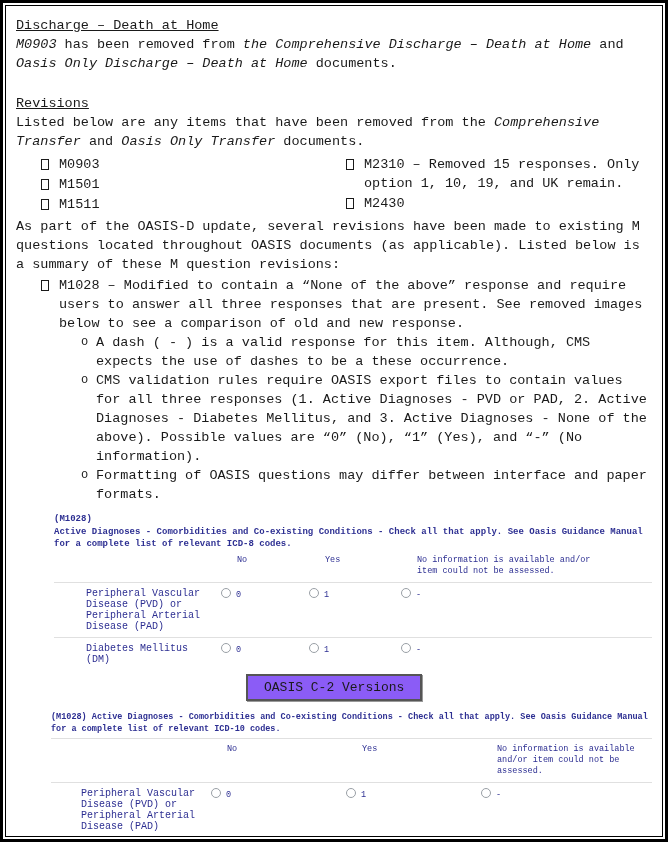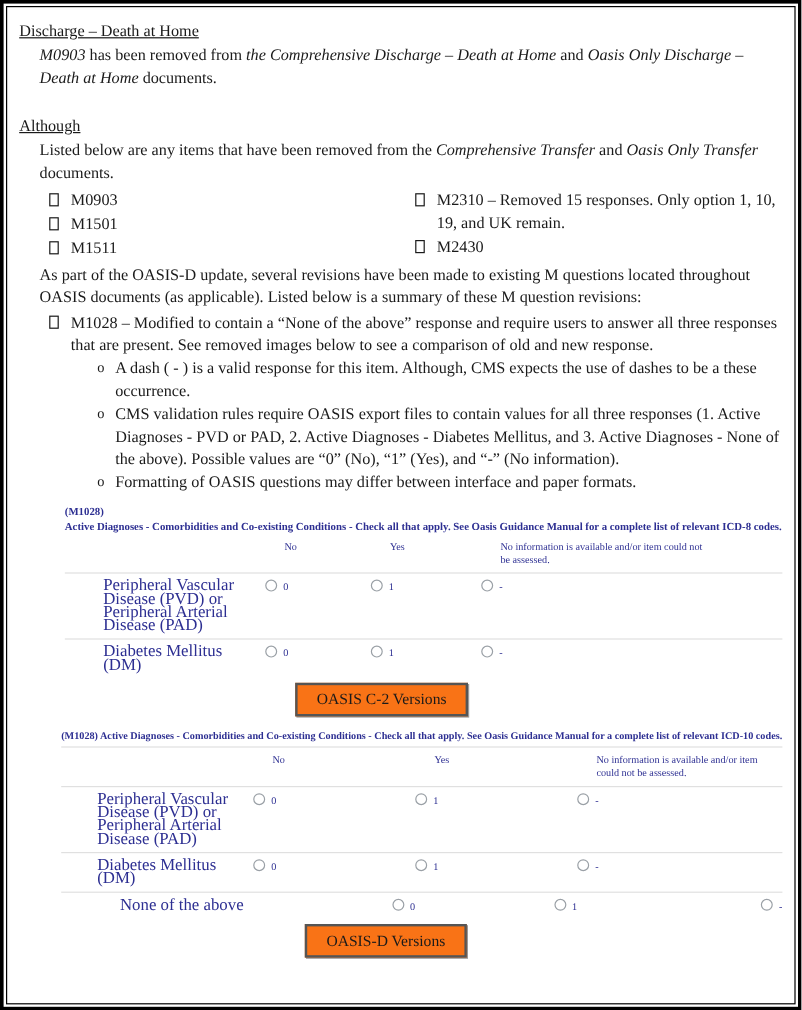--- a/index.html
+++ b/index.html
@@ -1,28 +1,28 @@
 <!DOCTYPE html>
 <html><head>
 <meta charset="utf-8">
 <style>
   html,body{margin:0;padding:0;background:#fff;}
   .page{
     width:668px;height:842px;box-sizing:border-box;
     border:3px solid #000;background:#fff;
-    font-family:Liberation Serif, serif;
+    font-family:Liberation Mono, monospace;
     color:#1a1a1a;position:relative;
   }
   .inner{
     box-sizing:border-box;margin:2px;border:1px solid #000;
     height:calc(100% - 4px);padding:6px 10px 6px 10px;overflow:hidden;
   }
   .h-underline{font-size:13.5px;font-weight:400;text-decoration:underline;margin:6px 0 0 0;}
   .h-bold{font-size:13.5px;font-weight:700;margin:22px 0 0 0;}
-  p.body{font-size:13.5px;line-height:19px;margin:2px 0 0 17px;}
+  p.body{font-size:13.5px;line-height:19px;margin:2px 0 0 0;}
   .it{font-style:italic;}
   .bullet-cols{display:flex;margin:3px 0 0 25px;}
   .bullet-col-left{width:305px;flex:none;}
   .bullet-col-right{flex:1;}
   .bullet-item{display:flex;align-items:flex-start;font-size:13.5px;line-height:19px;margin:1px 0;}
   .sq{flex:none;display:inline-block;width:6px;height:9px;border:1.5px solid #1a1a1a;margin:4px 10px 0 0;}
   .sub-list{margin:0 0 0 65px;}
   .sub-item{display:flex;align-items:flex-start;font-size:13.5px;line-height:19px;}
   .o-marker{flex:none;width:15px;font-size:12px;line-height:19px;}
   .m1028-item{margin:2px 0 0 25px;}
@@ -37,39 +37,39 @@
   .frow{display:grid;align-items:start;padding:5px 0 5px 0;}
   .form1 .frow{grid-template-columns:135px 88px 92px 1fr;padding-left:32px;}
   .form2 .frow{grid-template-columns:130px 135px 135px 1fr;padding-left:30px;}
   .form1 .fhead{border-bottom:1px solid #e0e0e0;}
   .form2 .fhead{border-top:1px solid #e0e0e0;border-bottom:1px solid #e0e0e0;}
   .form1 .fdata{border-bottom:1px solid #e0e0e0;}
   .form1 .fdata.last{border-bottom:none;}
   .form2 .fdata{border-bottom:1px solid #e0e0e0;}
   .form2 .fdata.last{border-bottom:none;text-align:right;}
   .fcol{font-size:8.5px;line-height:11px;padding-left:16px;}
-  .flabel{font-size:14px;line-height:11px;padding-right:8px;}
+  .flabel{font-size:10px;line-height:11px;padding-right:8px;}
   .fcell{font-size:8.5px;line-height:11px;white-space:nowrap;}
   .radio{display:inline-block;width:8px;height:8px;border:1px solid #9aa0a6;border-radius:50%;
          vertical-align:-1px;margin-right:5px;background:#fff;}
   .caption-box{display:inline-block;border:2px solid #555;box-shadow:1px 1px 0 #999;
-               padding:4px 16px;font-size:13px;color:#1a1a1a;background:#f97316;}
+               padding:4px 16px;font-size:13px;color:#1a1a1a;background:#8b5cf6;}
   .cap1{margin:4px 0 2px 192px;}
   .cap2{margin:4px 0 2px 203px;}
 </style>
 </head>
 <body>
 
 <div class="page">
   <div class="inner">
 
     <div class="h-underline">Discharge – Death at Home</div>
     <p class="body"><span class="it">M0903</span><span> has been removed from </span><span class="it">the Comprehensive Discharge – Death at Home</span><span> and </span><span class="it">Oasis Only Discharge – Death at Home</span><span> documents.</span></p>
 
-    <div class="h-underline" style="margin-top:23px;">Although</div>
+    <div class="h-underline" style="margin-top:23px;">Revisions</div>
     <p class="body"><span>Listed below are any items that have been removed from the </span><span class="it">Comprehensive Transfer</span><span> and </span><span class="it">Oasis Only Transfer</span><span> documents.</span></p>
 
     <div class="bullet-cols">
       <div class="bullet-col-left">
         <div class="bullet-item">
             <span class="sq"></span>
             <span>M0903</span>
           </div>
         <div class="bullet-item">
             <span class="sq"></span>

